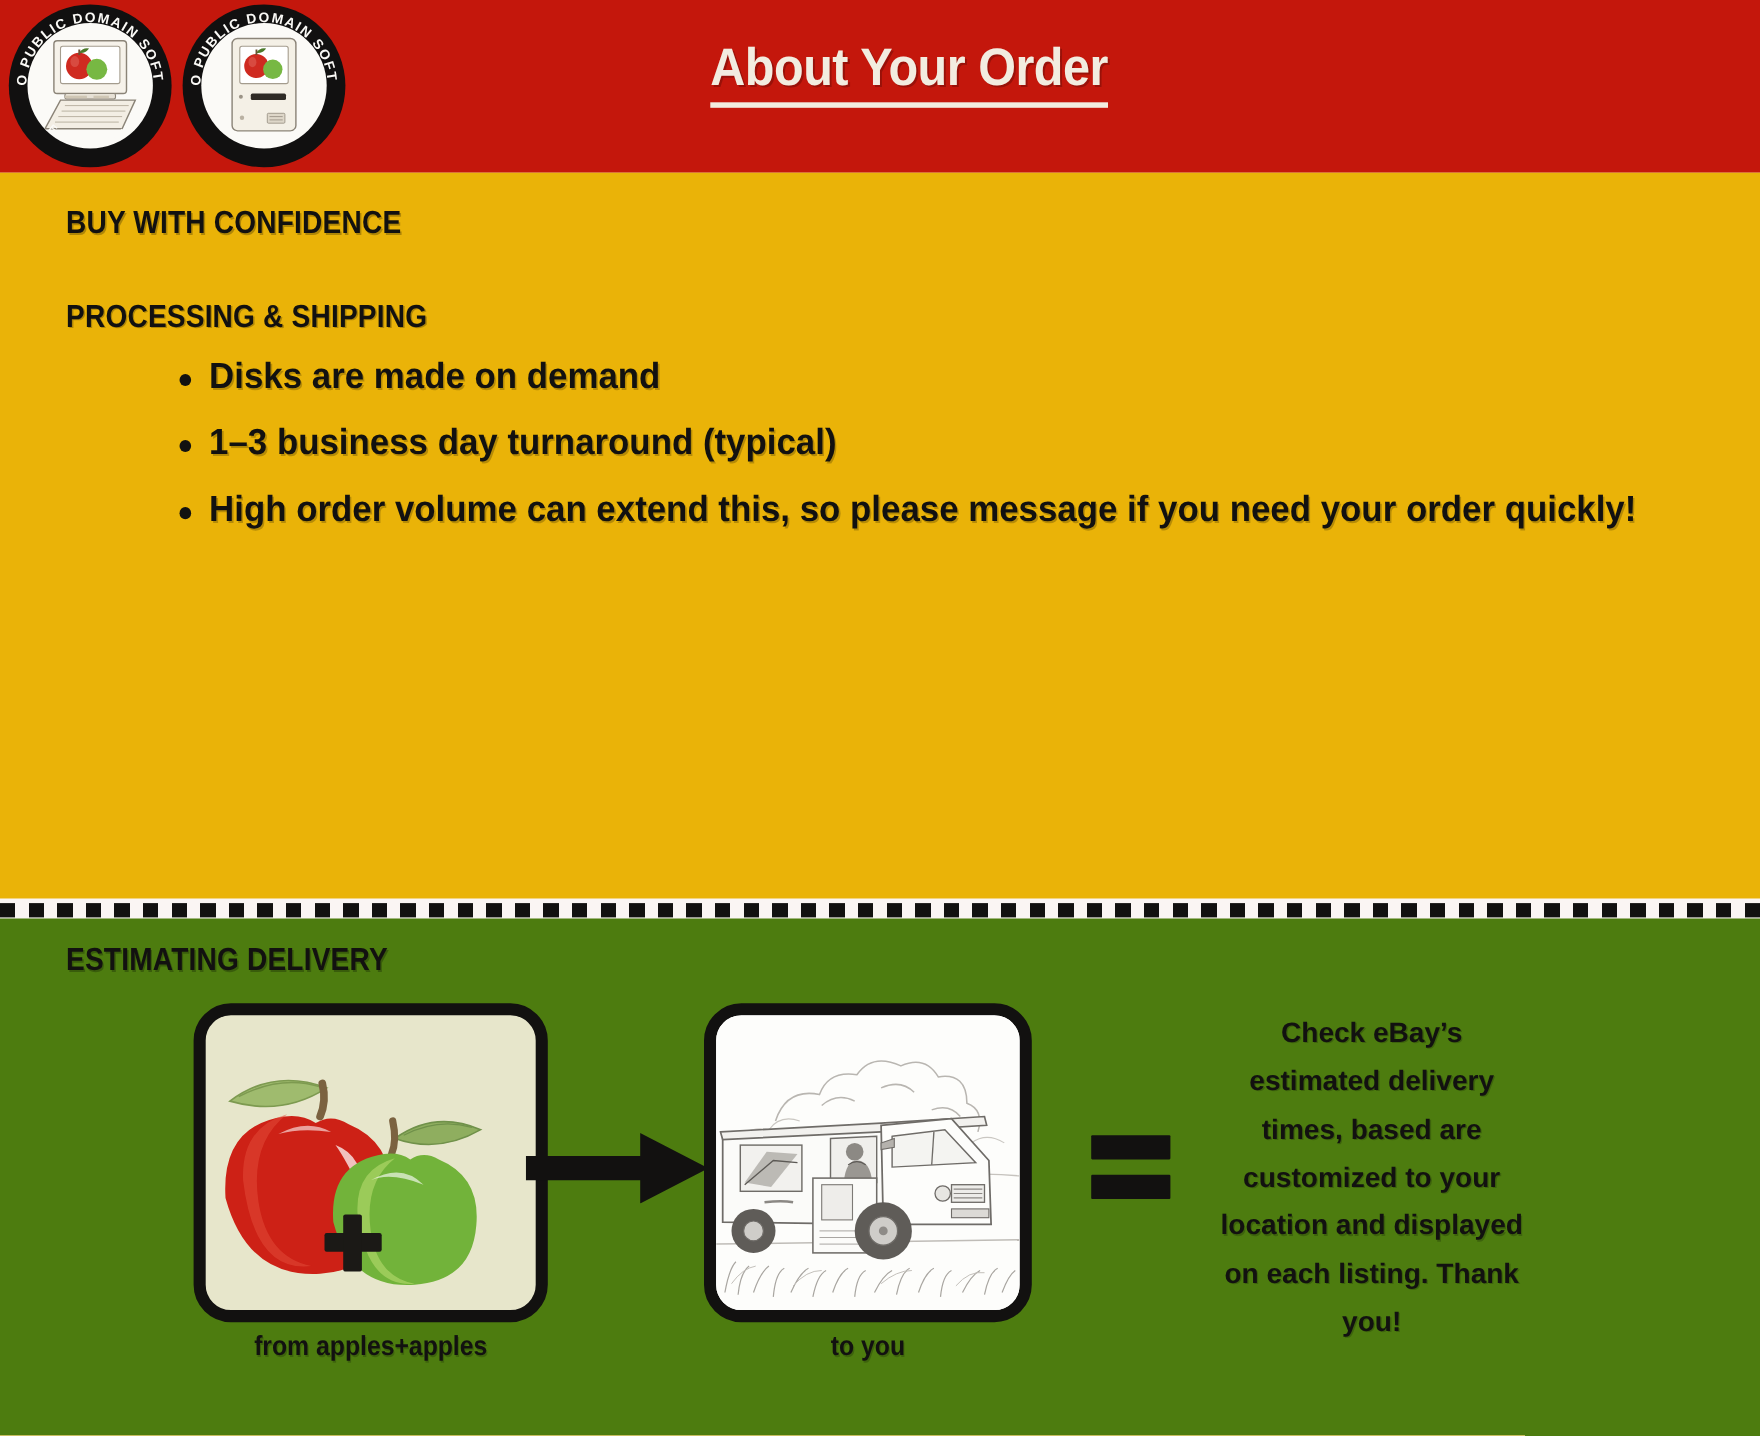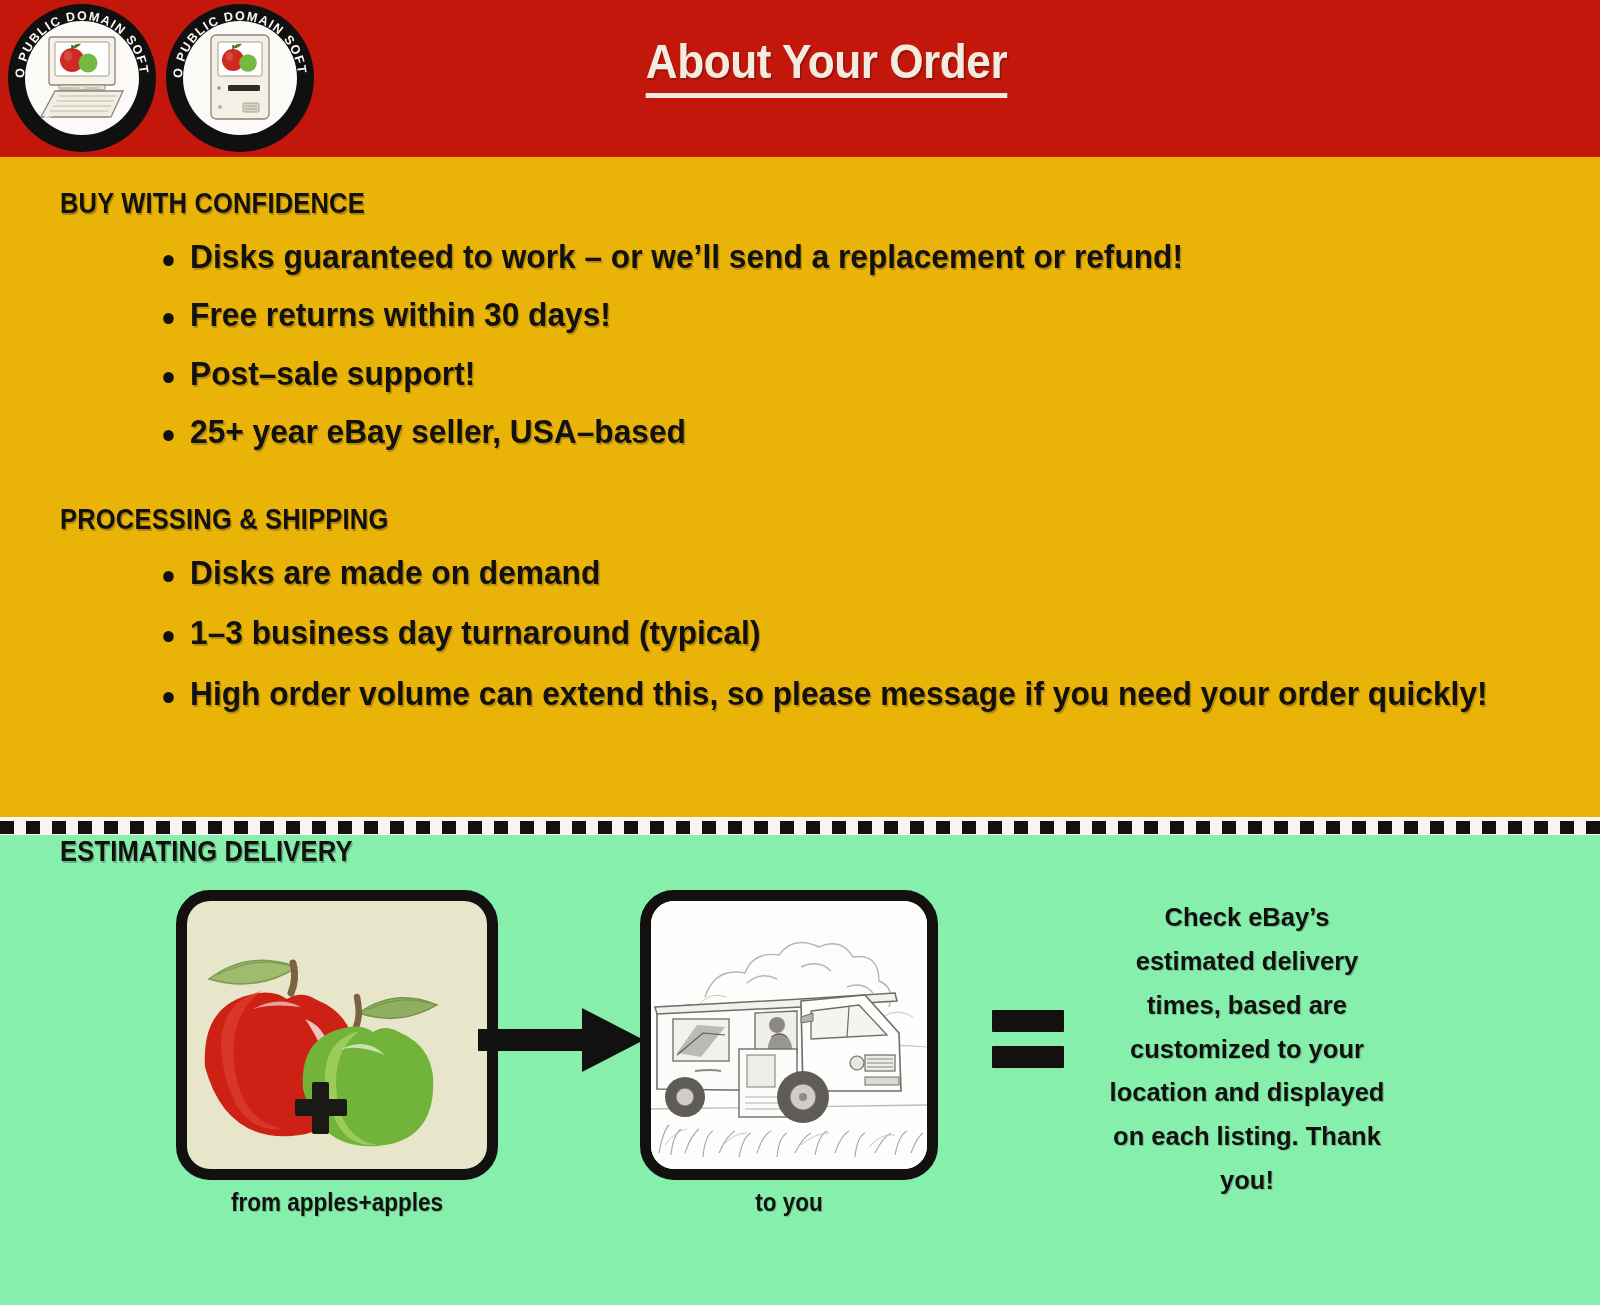--- a/index.html
+++ b/index.html
@@ -149,24 +149,25 @@
     left: 0; right: 0; top: 4px;
     height: 13px;
     background-image: repeating-linear-gradient(
         to right,
         #121110 0px, #121110 14px,
         transparent 14px, transparent 26px);
   }
 
   
   .lower {
-    background: #86efac;
+    background: #4d7c0f;
     height: 470px;
     position: relative;
     box-sizing: border-box;
+    padding-top: 22px;
   }
   .lower .sec-head { margin-left: 60px; }
 
   .flow {
     position: relative;
     margin-top: 22px;
     height: 330px;
   }
 
   .card {
@@ -345,26 +346,20 @@
 
   <div class="title">
     <span>About Your Order</span>
   </div>
 </div>
 
 <div class="upper">
 
   <section>
     <h2 class="sec-head">BUY WITH CONFIDENCE</h2>
-    <ul class="bullets">
-      <li>Disks guaranteed to work – or we’ll send a replacement or refund!</li>
-      <li>Free returns within 30 days!</li>
-      <li>Post–sale support!</li>
-      <li>25+ year eBay seller, USA–based</li>
-    </ul>
   </section>
 
   <section class="sec2">
     <h2 class="sec-head">PROCESSING &amp; SHIPPING</h2>
     <ul class="bullets">
       <li>Disks are made on demand</li>
       <li>1–3 business day turnaround (typical)</li>
       <li>High order volume can extend this, so please message if you need your order quickly!</li>
     </ul>
   </section>

